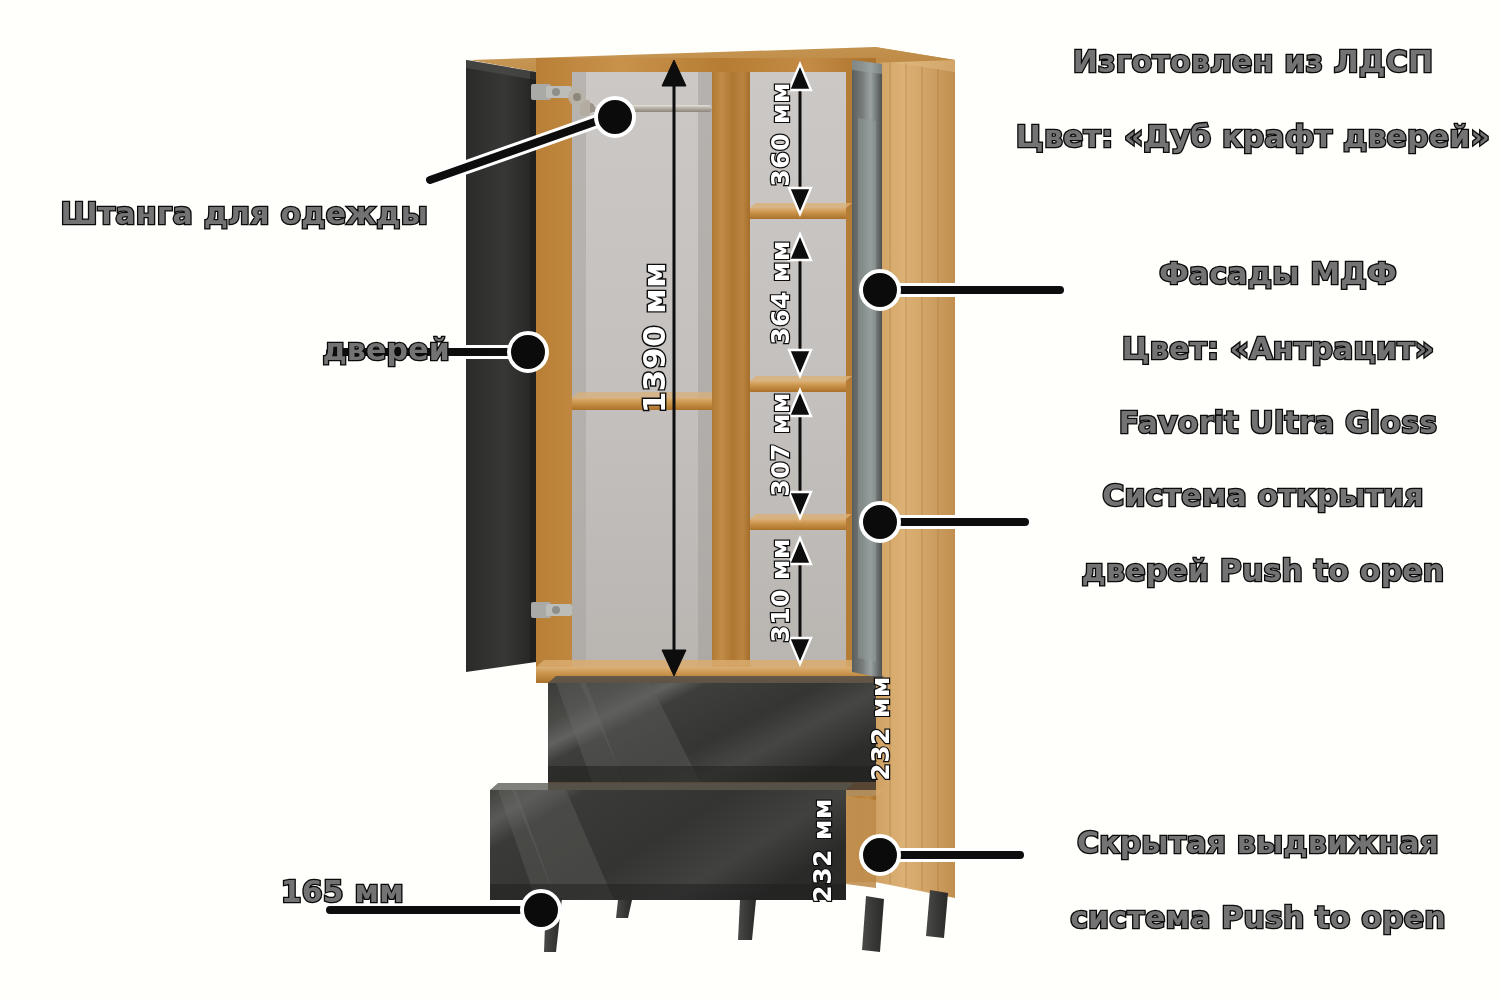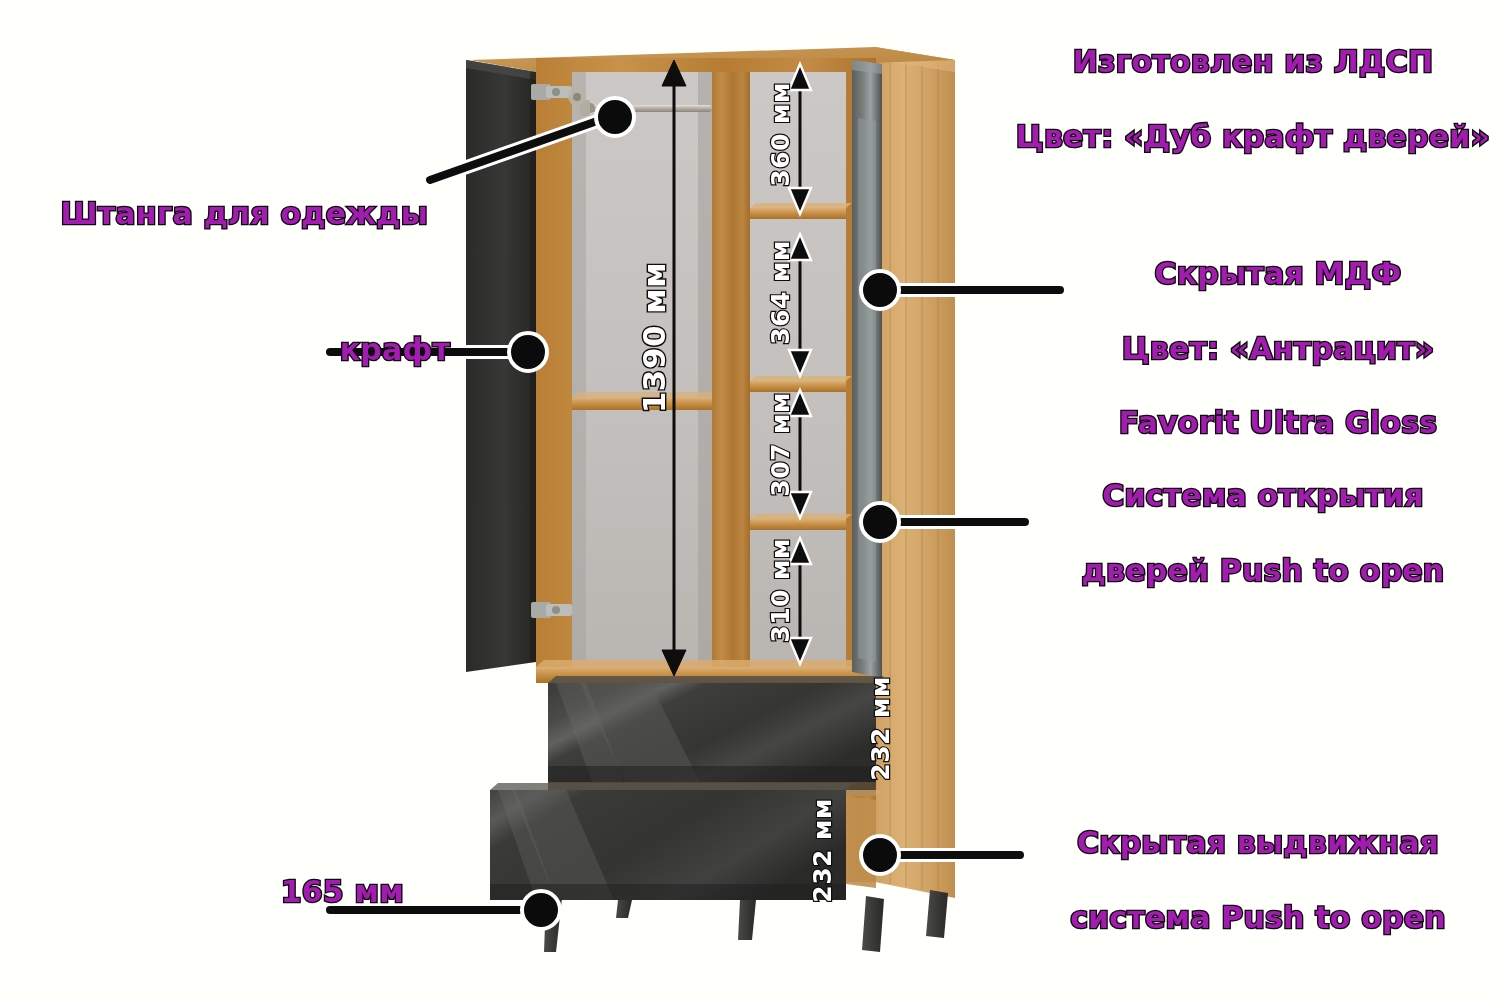--- a/index.html
+++ b/index.html
@@ -12,21 +12,21 @@
   }
   #stage{position:absolute;inset:0;width:1500px;height:1000px;}
 
   
   .callout{
     position:absolute;
     font-family:"DejaVu Sans", sans-serif;
     font-weight:700;
     font-size:30px;
     line-height:1.24;
-    color:#a21caf;
+    color:#737373;
     letter-spacing:.2px;
     -webkit-text-stroke:2.6px #0b0b0b;
     paint-order:stroke fill;
     text-shadow:0 0 0 #000;
     white-space:pre-line;
   }
   .callout.right{text-align:center;}
   .callout.left{text-align:right;}
 
   
@@ -282,40 +282,40 @@
   <div class="dim" style="left:766px; top:538px;">310 мм</div>
   <div class="dim" style="left:866px; top:676px;">232 мм</div>
   <div class="dim" style="left:808px; top:798px;">232 мм</div>
 
   <div class="callout right" style="left:1010px; top:6px; width:486px;">
     <div>Изготовлен из ЛДСП</div>
     <div>Цвет: «Дуб крафт дверей»</div>
   </div>
 
   <div class="callout right" style="left:1060px; top:218px; width:436px;">
-    <div>Скрытая МДФ</div>
+    <div>Фасады МДФ</div>
     <div>Цвет: «Антрацит»</div>
     <div>Favorit Ultra Gloss</div>
   </div>
 
   <div class="callout right" style="left:1030px; top:440px; width:466px;">
     <div>Система открытия</div>
     <div>дверей Push to open</div>
   </div>
 
   <div class="callout right" style="left:1020px; top:787px; width:476px;">
     <div>Скрытая выдвижная</div>
     <div>система Push to open</div>
   </div>
 
   <div class="callout left" style="left:4px; top:158px; width:424px;">
     <div>Штанга для одежды</div>
   </div>
 
   <div class="callout left" style="left:4px; top:294px; width:446px;">
-    <div>крафт</div>
+    <div>дверей</div>
   </div>
 
   <div class="callout left" style="left:84px; top:836px; width:320px;">
     <div>165 мм</div>
   </div>
 
 </div>
 
 </body></html>

